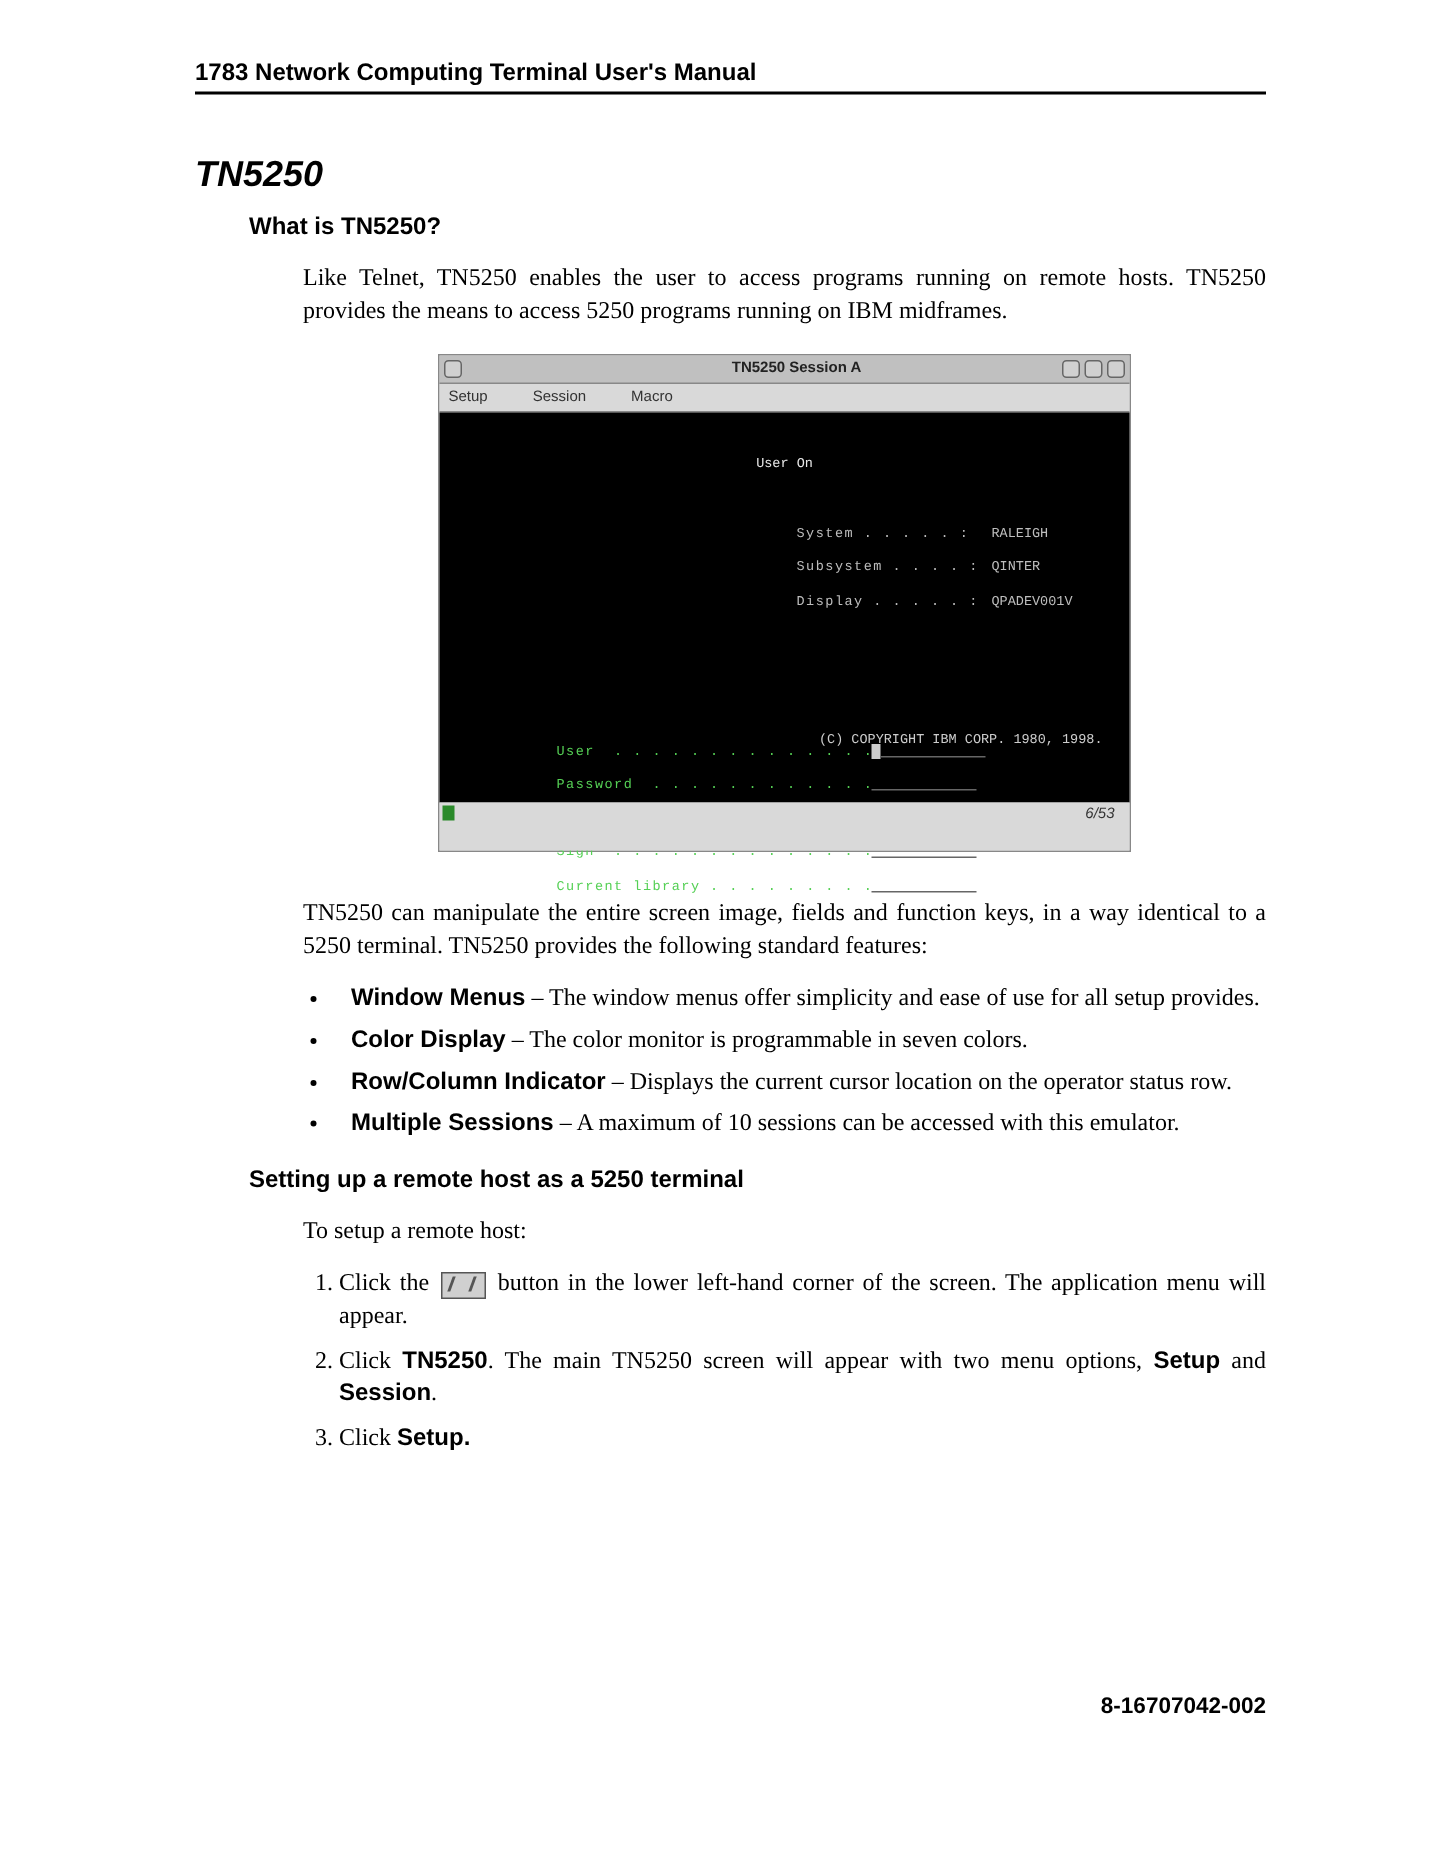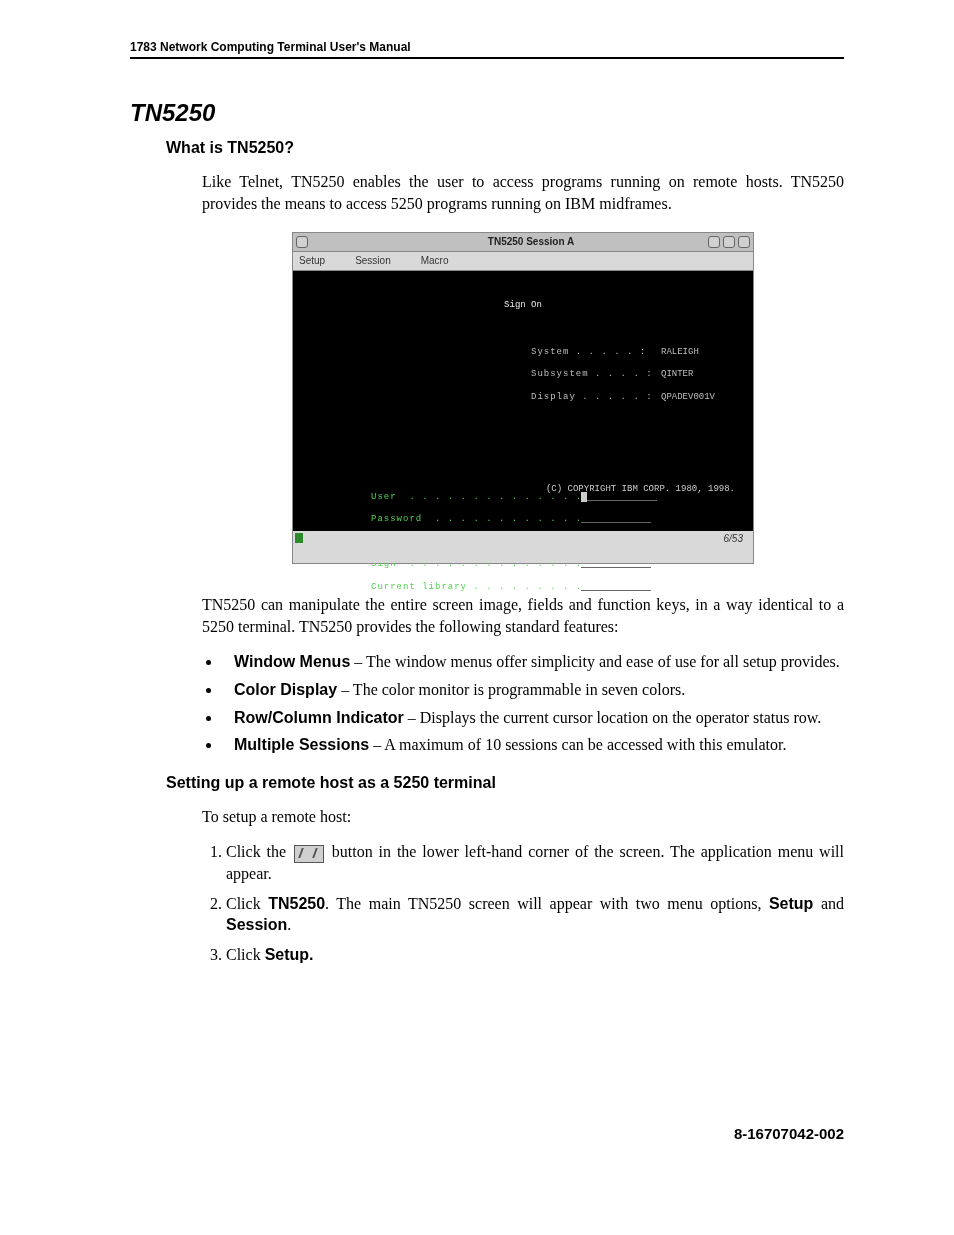--- a/index.html
+++ b/index.html
@@ -10,21 +10,21 @@
     color: #000;
     width: 954px;
   }
   .page {
     padding: 40px 110px 40px 130px;
     box-sizing: border-box;
   }
   .running-head {
     font-family: Arial, Helvetica, sans-serif;
     font-weight: bold;
-    font-size: 12px;
+    font-size: 16px;
     padding-bottom: 3px;
     border-bottom: 2px solid #000;
     margin-bottom: 40px;
   }
   h1.section {
     font-family: Arial, Helvetica, sans-serif;
     font-style: italic;
     font-weight: bold;
     font-size: 24px;
     margin: 0 0 12px 0;
@@ -218,21 +218,21 @@
         <span class="tb-dot tb-r1"></span>
         <span class="tb-dot tb-r2"></span>
         <span class="tb-dot tb-r3"></span>
       </div>
       <div class="term-menu">
         <span>Setup</span>
         <span>Session</span>
         <span>Macro</span>
       </div>
       <div class="term-screen">
-        <div class="signon white">Sign On</div>
+        <div class="signon white">User On</div>
         <div style="margin-left:230px;">
 <span class="row"><span class="lbl" style="width:130px;">System . . . . . :</span><span class="val">RALEIGH</span></span>
 <span class="row"><span class="lbl" style="width:130px;">Subsystem . . . . :</span><span class="val">QINTER</span></span>
 <span class="row"><span class="lbl" style="width:130px;">Display . . . . . :</span><span class="val">QPADEV001V</span></span>
         </div>
         <div style="height:10px;"></div>
         <div style="margin-left:70px;">
 <span class="row"><span class="lbl green">User  . . . . . . . . . . . . . .</span> <span class="cursor"></span><span class="fieldline"></span></span>
 <span class="row"><span class="lbl green">Password  . . . . . . . . . . . .</span> <span class="fieldline"></span></span>
 <span class="row"><span class="lbl green">Program/procedure . . . . . . . .</span> <span class="fieldline"></span></span>

